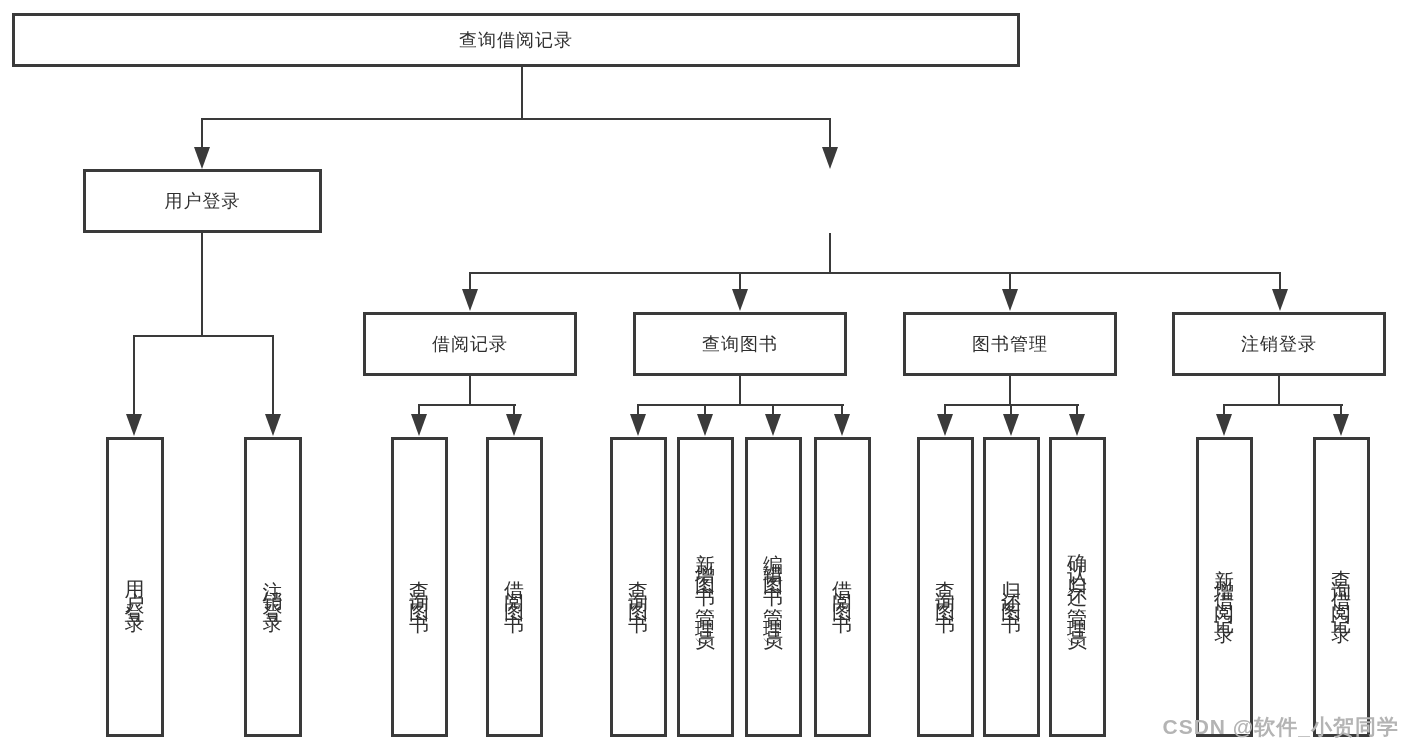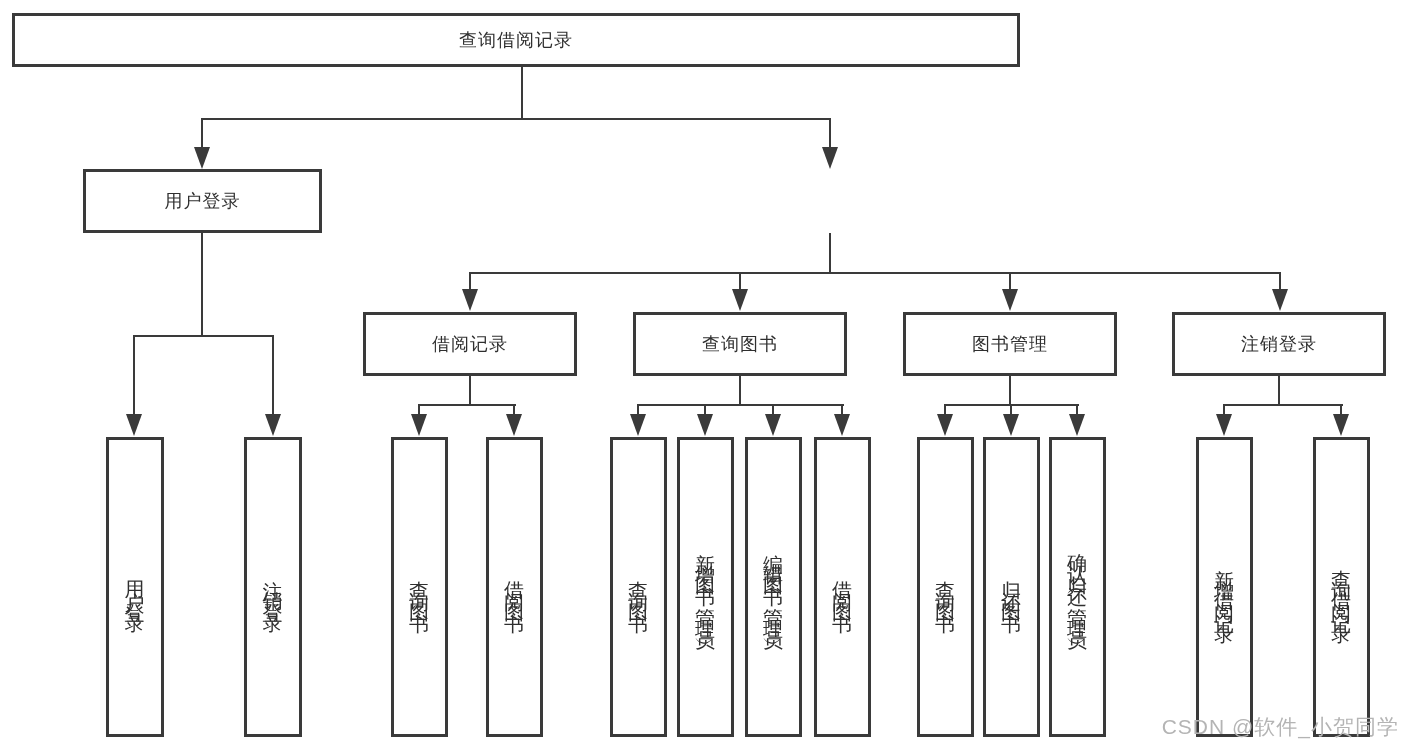--- a/index.html
+++ b/index.html
@@ -62,20 +62,21 @@
     border-top: 22px solid var(--line);
   }
   .watermark {
     position: absolute;
     top: 713px;
     right: 6px;
     font-size: 21px;
     letter-spacing: 1px;
     color: var(--watermark);
     white-space: nowrap;
+    font-weight: bold;
   }
 </style>
 </head>
 <body>
 
 <div class="canvas">
 
   <div class="vl" style="left:521px;top:66px;height:53px"></div>
   <div class="hl" style="left:201px;top:118px;width:630px"></div>
   <div class="vl" style="left:201px;top:118px;height:31px"></div>

